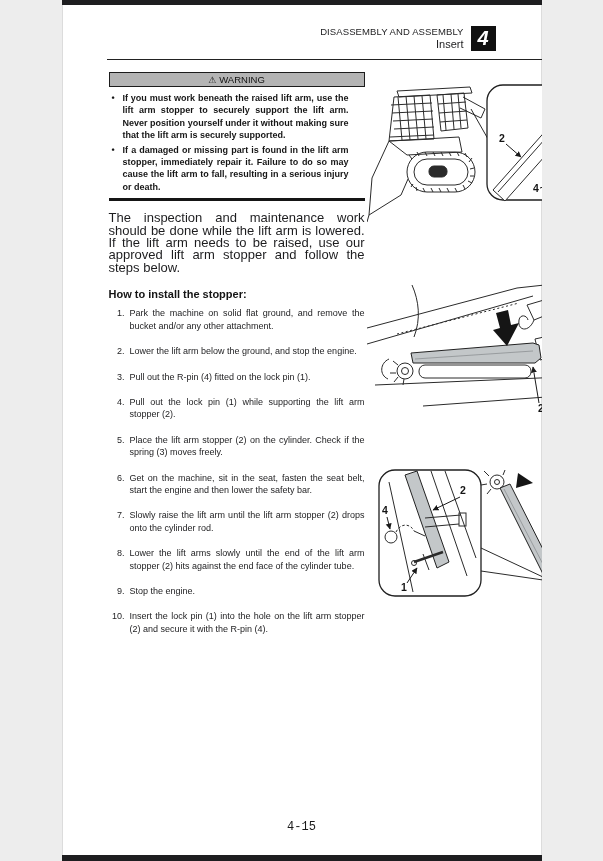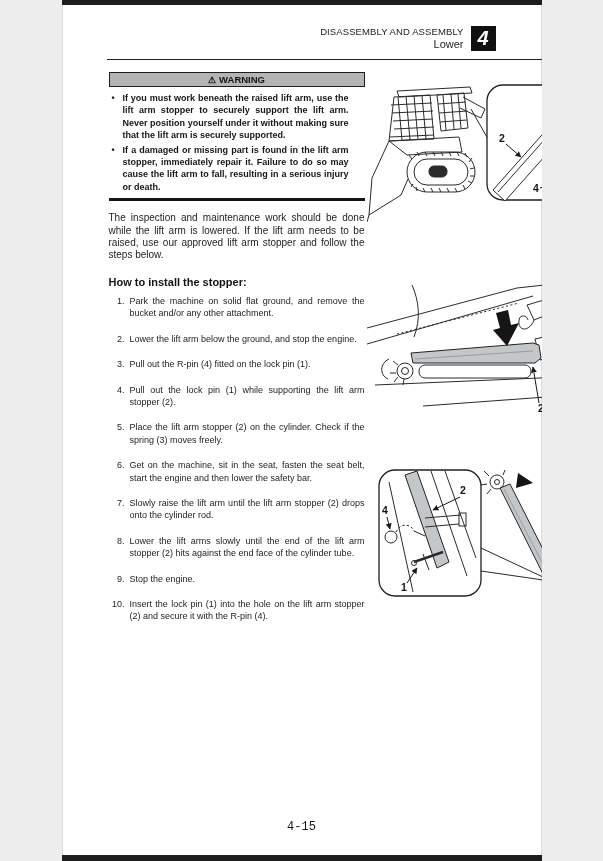--- a/index.html
+++ b/index.html
@@ -13,28 +13,28 @@
   .hdr-text{text-align:right;line-height:1.2;}
   .hdr-chapter{font-size:9.5px;letter-spacing:.1px;}
   .hdr-section{font-size:11px;margin-top:1px;}
   .hdr-num{width:25px;height:25px;background:#101010;color:#fff;font-weight:bold;
     font-style:italic;font-size:20px;display:flex;align-items:center;justify-content:center;}
   .hdr-rule{position:absolute;top:59px;left:45px;width:513px;height:0;border-top:1.6px solid #222;}
 
   .leftcol{position:absolute;left:47px;top:72px;width:256px;}
   h1.title{font-size:13px;line-height:15px;margin:0 0 6px 0;font-weight:bold;color:#141414;}
   .warn-head{border:1.2px solid #1c1c1c;background:#b4b4b4;height:13px;line-height:13px;
-    text-align:center;font-weight:bold;font-size:9.5px;color:#111;}
+    text-align:center;font-weight:normal;font-size:9.5px;color:#111;}
   .warn-head .tri{font-size:9px;margin-right:3px;}
   ul.warn{list-style:none;margin:5px 16px 0 0;padding:0;font-weight:bold;font-size:9px;
     line-height:12.4px;color:#161616;}
   ul.warn li{position:relative;padding-left:14px;text-align:justify;margin-bottom:2px;}
   ul.warn li::before{content:"\2022";position:absolute;left:3px;}
   .thick-rule{height:3px;background:#151515;margin-top:5px;}
-  p.intro{font-size:10px;line-height:12.4px;text-align:justify;margin:11px 0 0 0;}
+  p.intro{font-size:13px;line-height:12.4px;text-align:justify;margin:11px 0 0 0;}
   h2.howto{font-size:11px;margin:14px 0 0 0;font-weight:bold;color:#141414;}
   ol.steps{list-style:none;counter-reset:st;margin:7px 0 0 0;padding:0;
     font-size:9px;line-height:12.4px;}
   ol.steps li{counter-increment:st;position:relative;padding-left:21px;
     text-align:justify;margin-bottom:13px;}
   ol.steps li::before{content:counter(st) ".";position:absolute;left:0;width:16px;text-align:right;}
 
   figure{position:absolute;margin:0;}
   figcaption{position:absolute;right:40px;bottom:0;font-size:6px;color:#3e3e4a;letter-spacing:.3px;}
   .fig1{left:305px;top:82px;width:296px;height:147px;}
@@ -47,21 +47,21 @@
 </style>
 </head>
 <body>
 
 <div class="page">
   <div class="bar-top"></div>
 
   <div class="hdr">
     <div class="hdr-text">
       <div class="hdr-chapter">DISASSEMBLY AND ASSEMBLY</div>
-      <div class="hdr-section">Lower</div>
+      <div class="hdr-section">Insert</div>
     </div>
     <div class="hdr-num">4</div>
   </div>
   <div class="hdr-rule"></div>
 
   <div class="leftcol">
 
     <div class="warn-box">
       <div class="warn-head">
         <span class="tri">⚠</span><span>WARNING</span>

